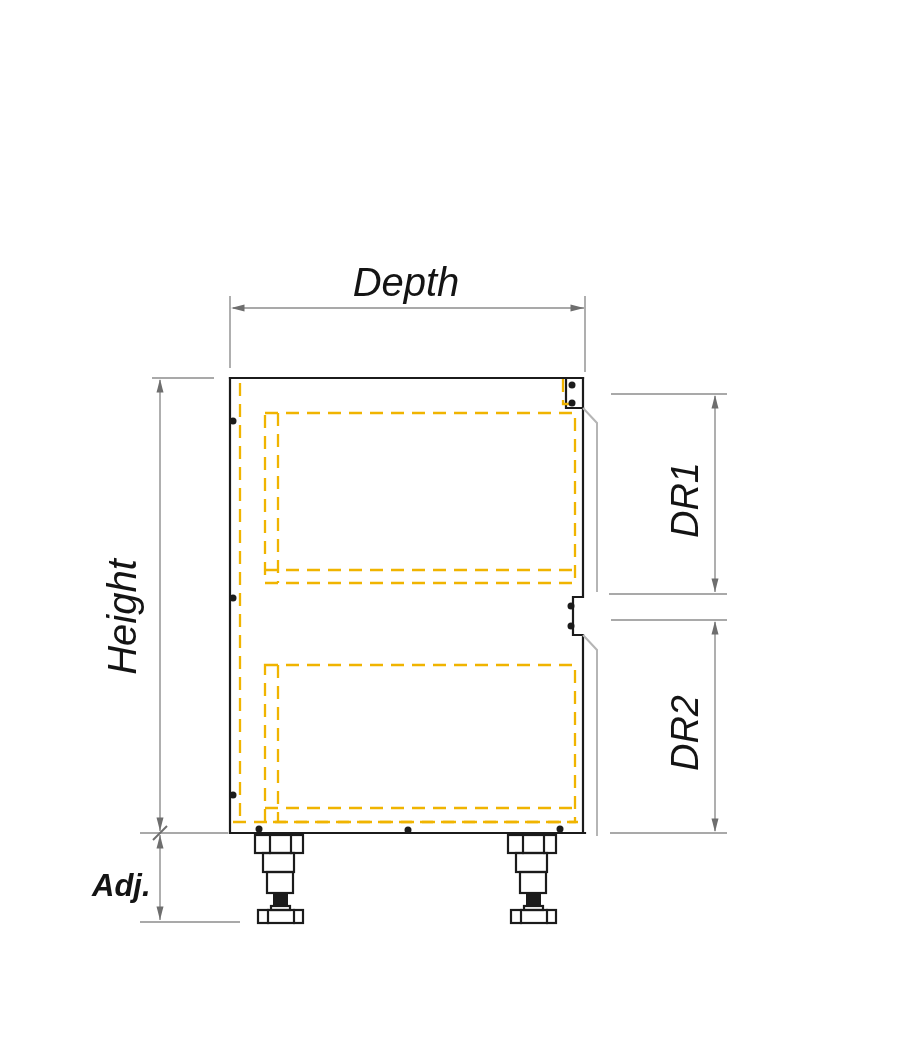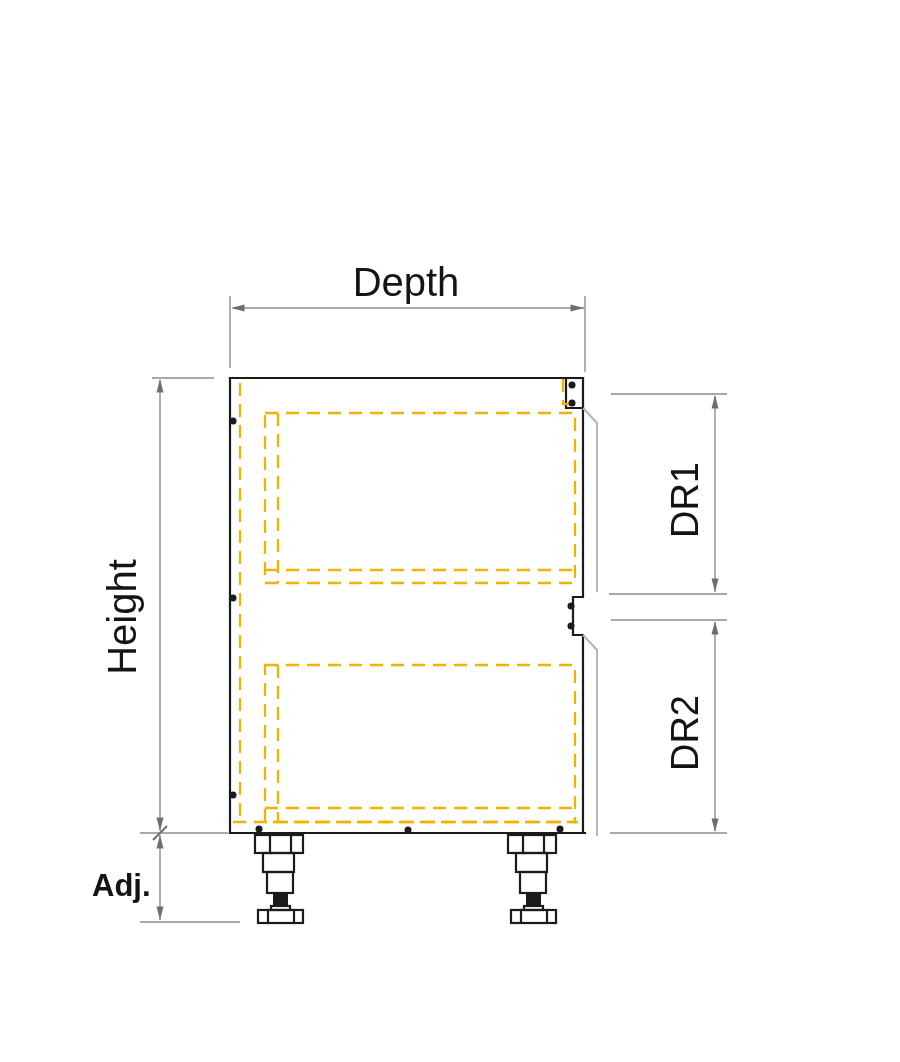--- a/index.html
+++ b/index.html
@@ -1,16 +1,16 @@
 <!DOCTYPE html>
 <html style="--outline: #1b1b1b; --dimension: #8d8d8d; --arrow: #6e6e6e; --hidden: #f0b400; --edge: #b5b5b5; --background: #ffffff;"><head>
 <meta charset="utf-8">
 <style>
   html,body{margin:0;padding:0;background:var(--background,#fff);}
-  .stage{position:relative;width:798px;height:1062px;background:var(--background,#fff);overflow:hidden;}
+  .stage{position:relative;width:798px;height:1062px;background:var(--background,#fff);overflow:hidden;font-style:italic;}
   svg{display:block;}
   .k   {stroke:var(--outline,#1b1b1b);stroke-width:2.2;fill:none;stroke-linecap:square;}
   .kf  {fill:var(--outline,#1b1b1b);stroke:none;}
   .edge{stroke:var(--edge,#b5b5b5);stroke-width:2;fill:none;}
   .dim {stroke:var(--dimension,#8d8d8d);stroke-width:1.4;fill:none;}
   .tick{stroke:var(--arrow,#6e6e6e);stroke-width:2;fill:none;}
   .arr {fill:var(--arrow,#6e6e6e);stroke:none;}
   .hid {stroke:var(--hidden,#f0b400);stroke-width:2.3;fill:none;stroke-dasharray:13 8;}
   .scr {fill:var(--outline,#1b1b1b);stroke:none;}
   text {fill:#141414;font-family:"Liberation Sans","DejaVu Sans",sans-serif;}

